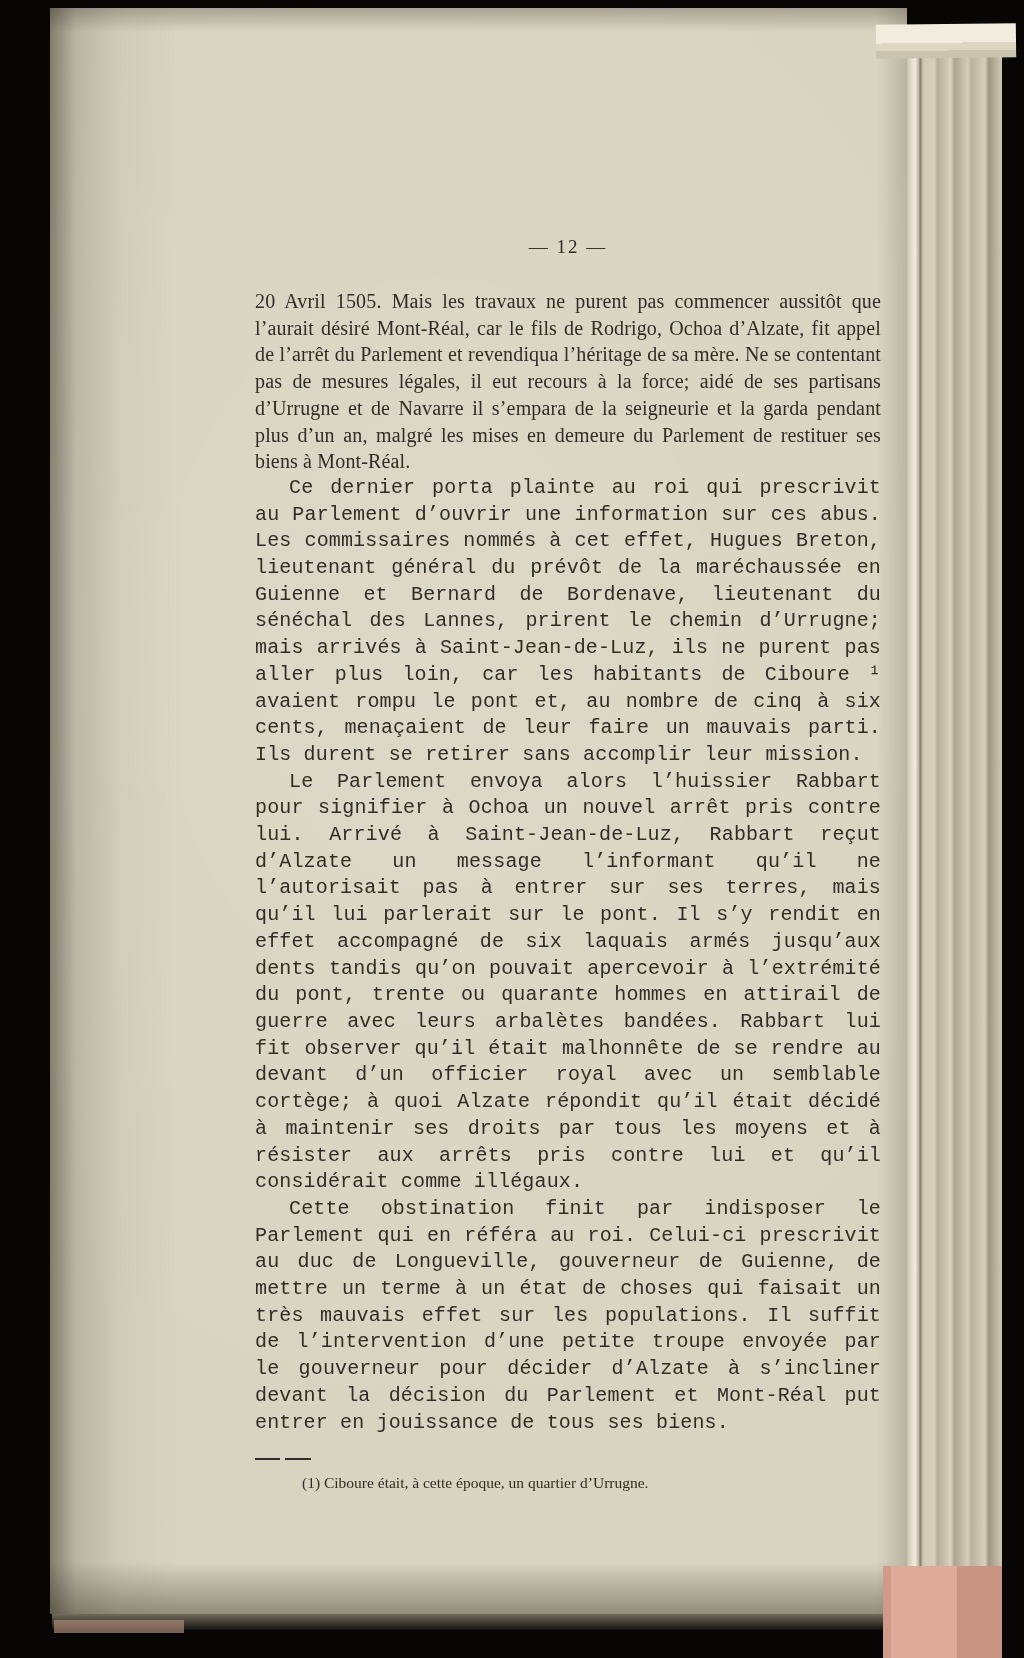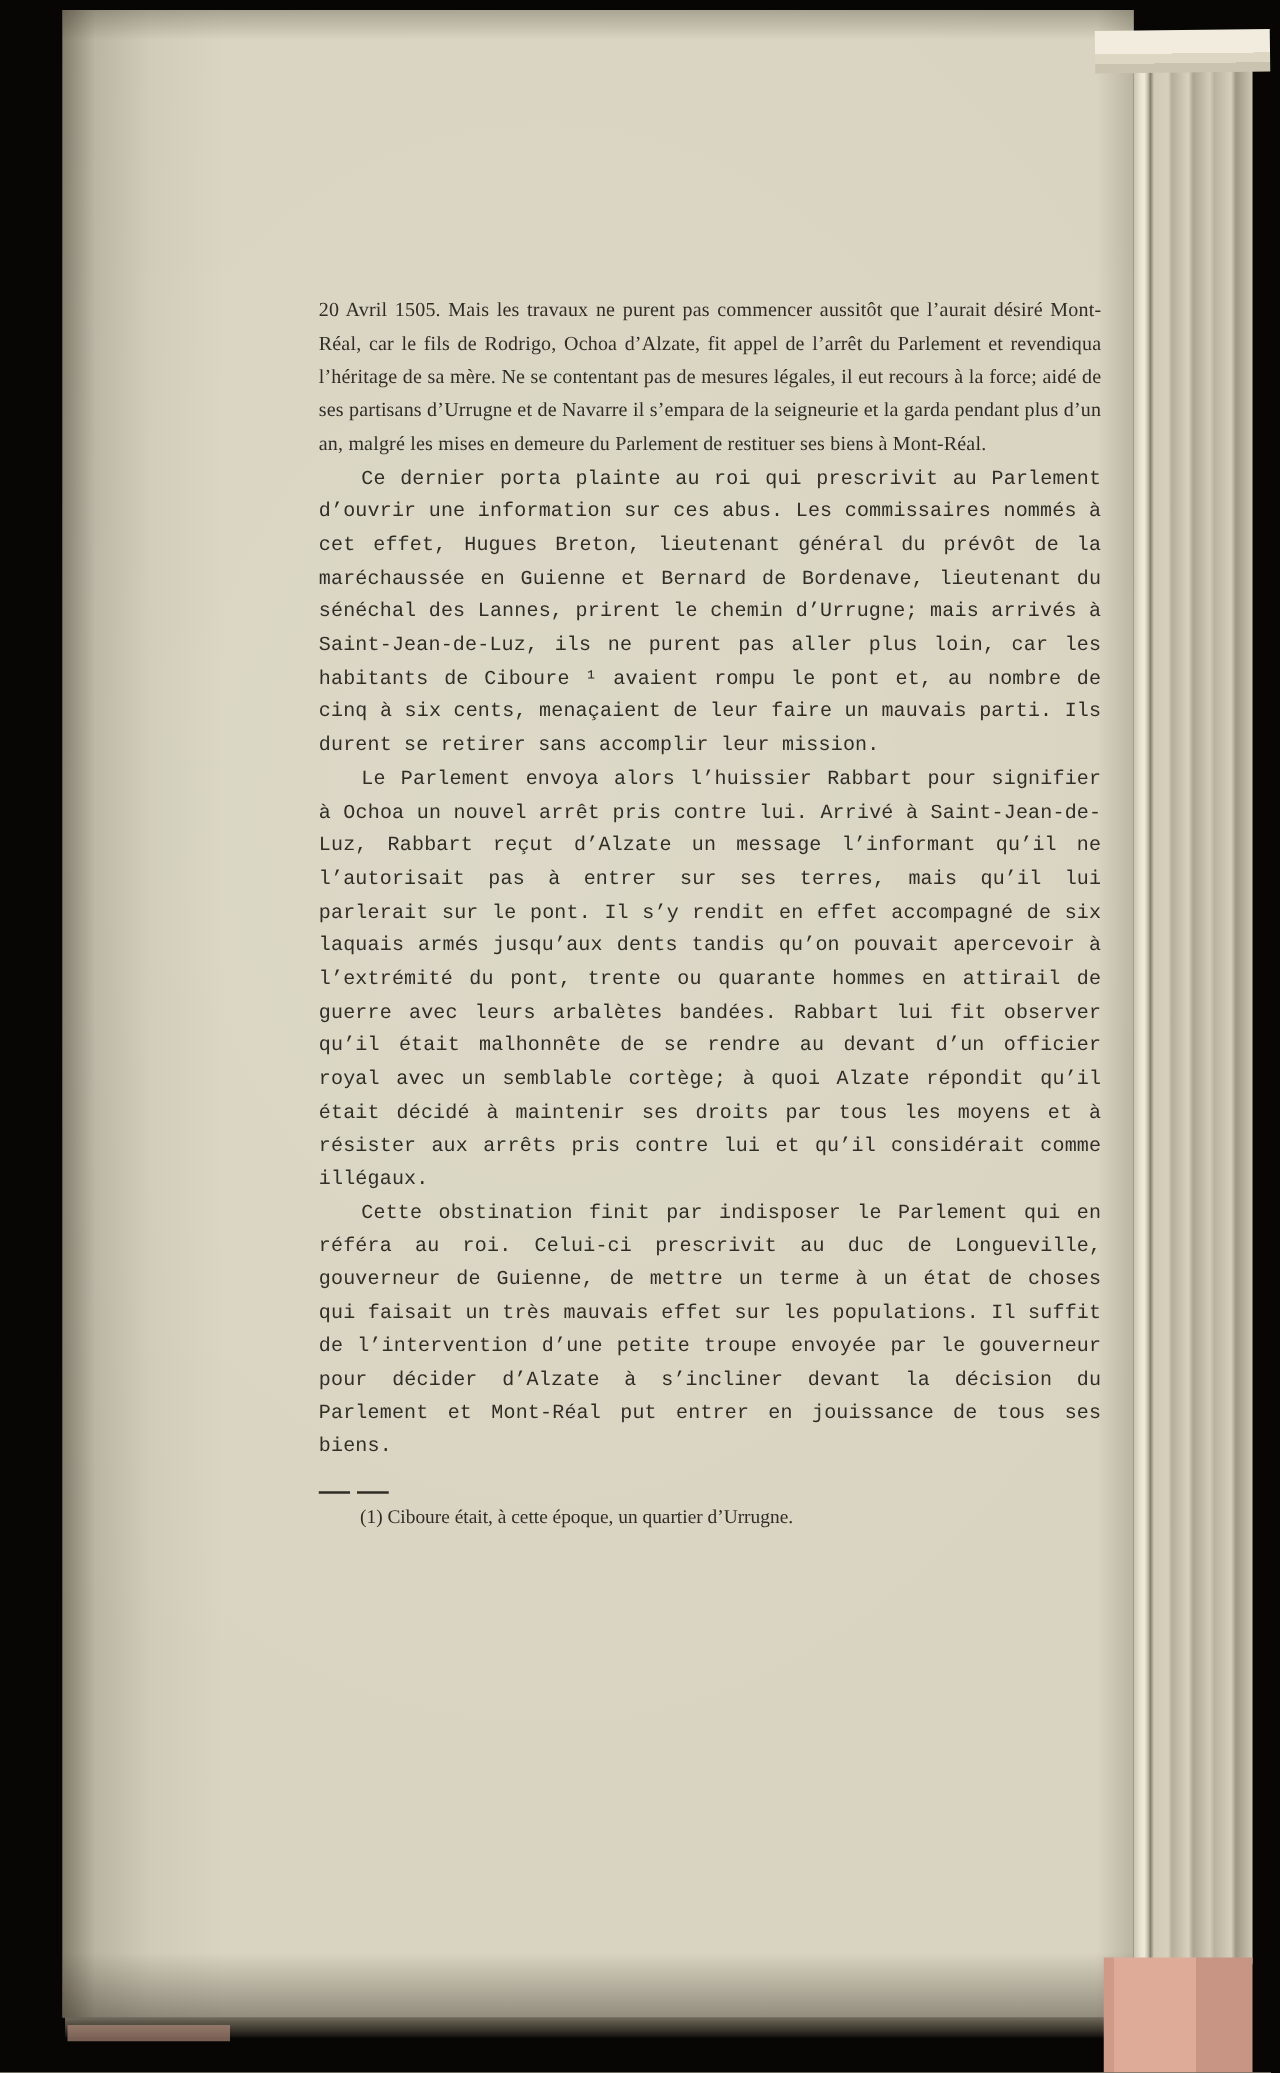--- a/index.html
+++ b/index.html
@@ -41,39 +41,39 @@
     color: var(--ink, #302d27);
   }
   .page-number {
     text-align: center;
     font-size: 19px;
     letter-spacing: 2px;
     margin: 0 0 30px 0;
   }
   .body-text p {
     margin: 0;
-    font-size: 16px;
+    font-size: 20px;
     line-height: 26.7px;
     text-align: justify;
     letter-spacing: 0.15px;
   }
   .body-text p.indent {
     text-indent: 34px;
     font-family: Liberation Mono, monospace;
   }
   .footnote-rule {
     width: 56px;
     height: 2px;
     margin: 22px 0 10px 0;
     background: linear-gradient(90deg, var(--ink, #3c3931) 0 44%, transparent 44% 54%, var(--ink, #3c3931) 54% 100%);
   }
   .footnote {
     font-size: 15.5px;
     padding-left: 33px;
-    margin: 0;
+    margin: 14px;
   }
 
   
   .edge-top-flare {
     position: absolute;
     left: 876px;
     top: 24px;
     width: 140px;
     height: 34px;
     background: linear-gradient(180deg, #f1ecdd 0 55%, #dcd6c3 55% 78%, #c9c3af 78% 100%);
@@ -133,20 +133,21 @@
 
 <div class="edge-top-flare"></div>
 <div class="fore-edge"></div>
 <div class="edge-pink"></div>
 <div class="bottom-shadow-strip"></div>
 <div class="edge-pink-left"></div>
 
 <div class="page">
   <div class="content">
 
+    <div class="page-number">— 12 —</div>
 
     <div class="body-text">
       <p>20 Avril 1505. Mais les travaux ne purent pas commencer aussitôt que l’aurait désiré Mont-Réal, car le fils de Rodrigo, Ochoa d’Alzate, fit appel de l’arrêt du Parlement et revendiqua l’héritage de sa mère. Ne se contentant pas de mesures légales, il eut recours à la force; aidé de ses partisans d’Urrugne et de Navarre il s’empara de la seigneurie et la garda pendant plus d’un an, malgré les mises en demeure du Parlement de restituer ses biens à Mont-Réal.</p>
       <p class="indent">Ce dernier porta plainte au roi qui prescrivit au Parlement d’ouvrir une information sur ces abus. Les commissaires nommés à cet effet, Hugues Breton, lieutenant général du prévôt de la maréchaussée en Guienne et Bernard de Bordenave, lieutenant du sénéchal des Lannes, prirent le chemin d’Urrugne; mais arrivés à Saint-Jean-de-Luz, ils ne purent pas aller plus loin, car les habitants de Ciboure ¹ avaient rompu le pont et, au nombre de cinq à six cents, menaçaient de leur faire un mauvais parti. Ils durent se retirer sans accomplir leur mission.</p>
       <p class="indent">Le Parlement envoya alors l’huissier Rabbart pour signifier à Ochoa un nouvel arrêt pris contre lui. Arrivé à Saint-Jean-de-Luz, Rabbart reçut d’Alzate un message l’informant qu’il ne l’autorisait pas à entrer sur ses terres, mais qu’il lui parlerait sur le pont. Il s’y rendit en effet accompagné de six laquais armés jusqu’aux dents tandis qu’on pouvait apercevoir à l’extrémité du pont, trente ou quarante hommes en attirail de guerre avec leurs arbalètes bandées. Rabbart lui fit observer qu’il était malhonnête de se rendre au devant d’un officier royal avec un semblable cortège; à quoi Alzate répondit qu’il était décidé à maintenir ses droits par tous les moyens et à résister aux arrêts pris contre lui et qu’il considérait comme illégaux.</p>
       <p class="indent">Cette obstination finit par indisposer le Parlement qui en référa au roi. Celui-ci prescrivit au duc de Longueville, gouverneur de Guienne, de mettre un terme à un état de choses qui faisait un très mauvais effet sur les populations. Il suffit de l’intervention d’une petite troupe envoyée par le gouverneur pour décider d’Alzate à s’incliner devant la décision du Parlement et Mont-Réal put entrer en jouissance de tous ses biens.</p>
     </div>
 
     <div class="footnote-rule"></div>
 

